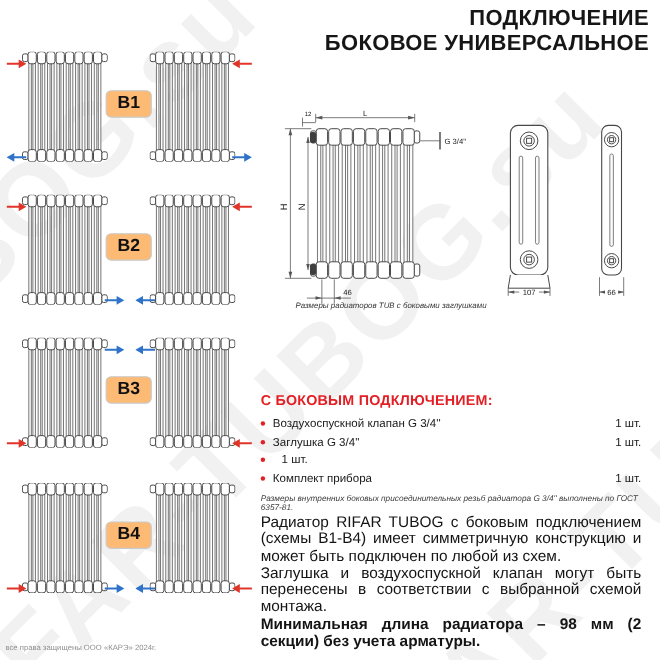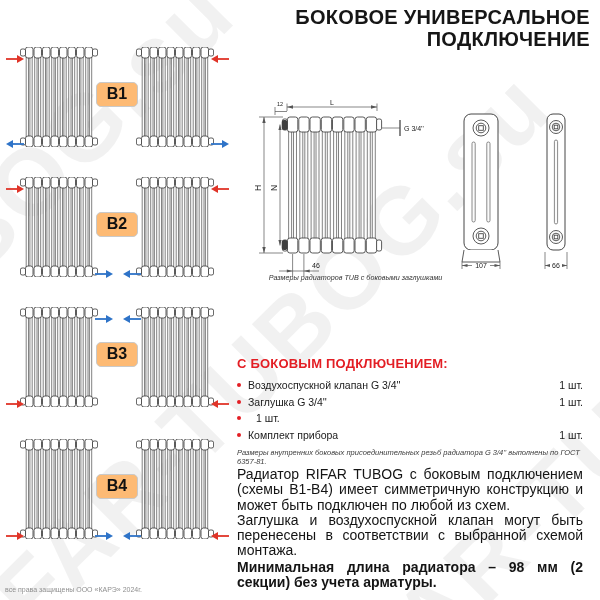--- a/index.html
+++ b/index.html
@@ -49,22 +49,22 @@
 </head>
 <body>
 
 <div class="page">
 
   <div class="wm" style="left:-140px;top:305px;">TUBOG.su RIFAR</div>
   <div class="wm" style="left:-60px;top:635px;">RIFAR-TUBOG.su</div>
   <div class="wm" style="left:300px;top:700px;">RIFAR-TUBOG.su</div>
 
   <div class="title">
+    <div>ПОДКЛЮЧЕНИЕ</div>
     <div>БОКОВОЕ УНИВЕРСАЛЬНОЕ</div>
-    <div>ПОДКЛЮЧЕНИЕ</div>
   </div>
 
   <div class="scheme-row" id="row-0" style="top:44px">
     <div class="rad-slot rad-left"><svg width="78" height="100" viewBox="-5 0 78 100">
           <rect x="-4.6" y="2" width="5.2" height="7" rx="1.8" fill="#ffffff" stroke="#474747" stroke-width="0.9"></rect>
           <rect x="-4.6" y="91" width="5.2" height="7" rx="1.8" fill="#ffffff" stroke="#474747" stroke-width="0.9"></rect>
           <rect x="67.4" y="2" width="5.2" height="7" rx="1.8" fill="#ffffff" stroke="#474747" stroke-width="0.9"></rect>
           <rect x="67.4" y="91" width="5.2" height="7" rx="1.8" fill="#ffffff" stroke="#474747" stroke-width="0.9"></rect>
           <rect x="1.2" y="9" width="2.3" height="82" rx="1" fill="#fcfcfc" stroke="#5a5a5a" stroke-width="0.75"></rect>
           <rect x="4.9" y="9" width="2.3" height="82" rx="1" fill="#fcfcfc" stroke="#5a5a5a" stroke-width="0.75"></rect>

